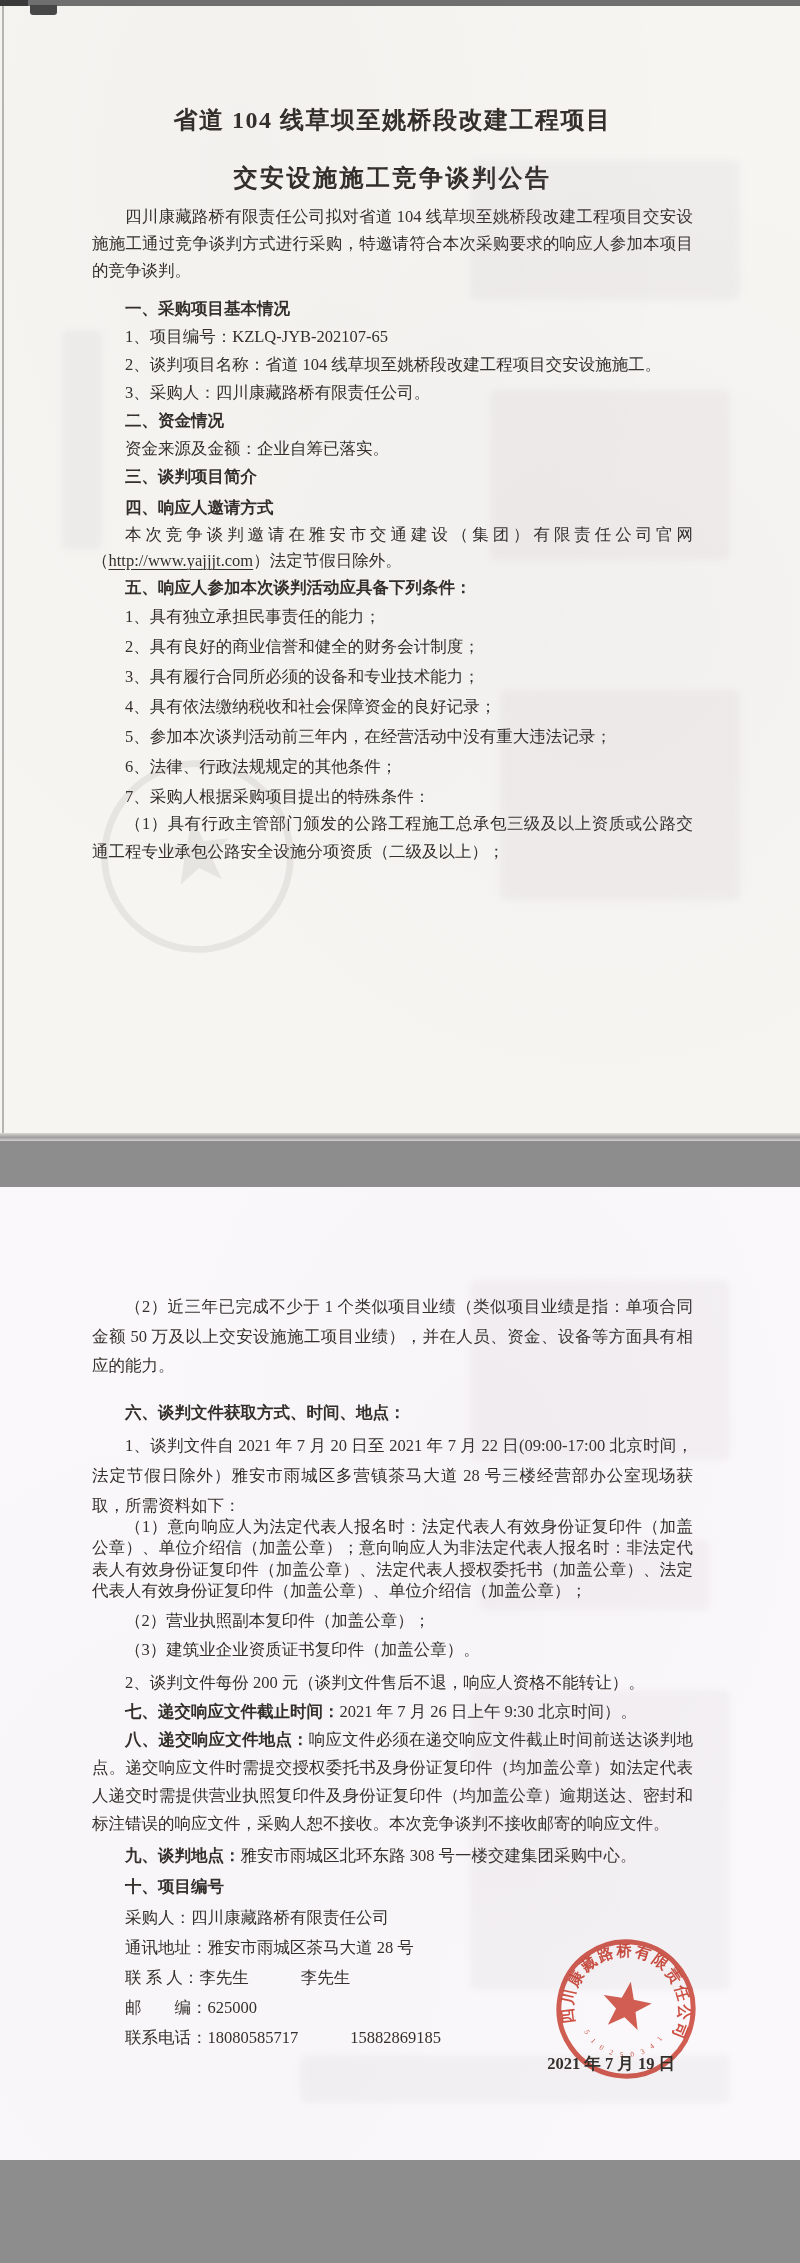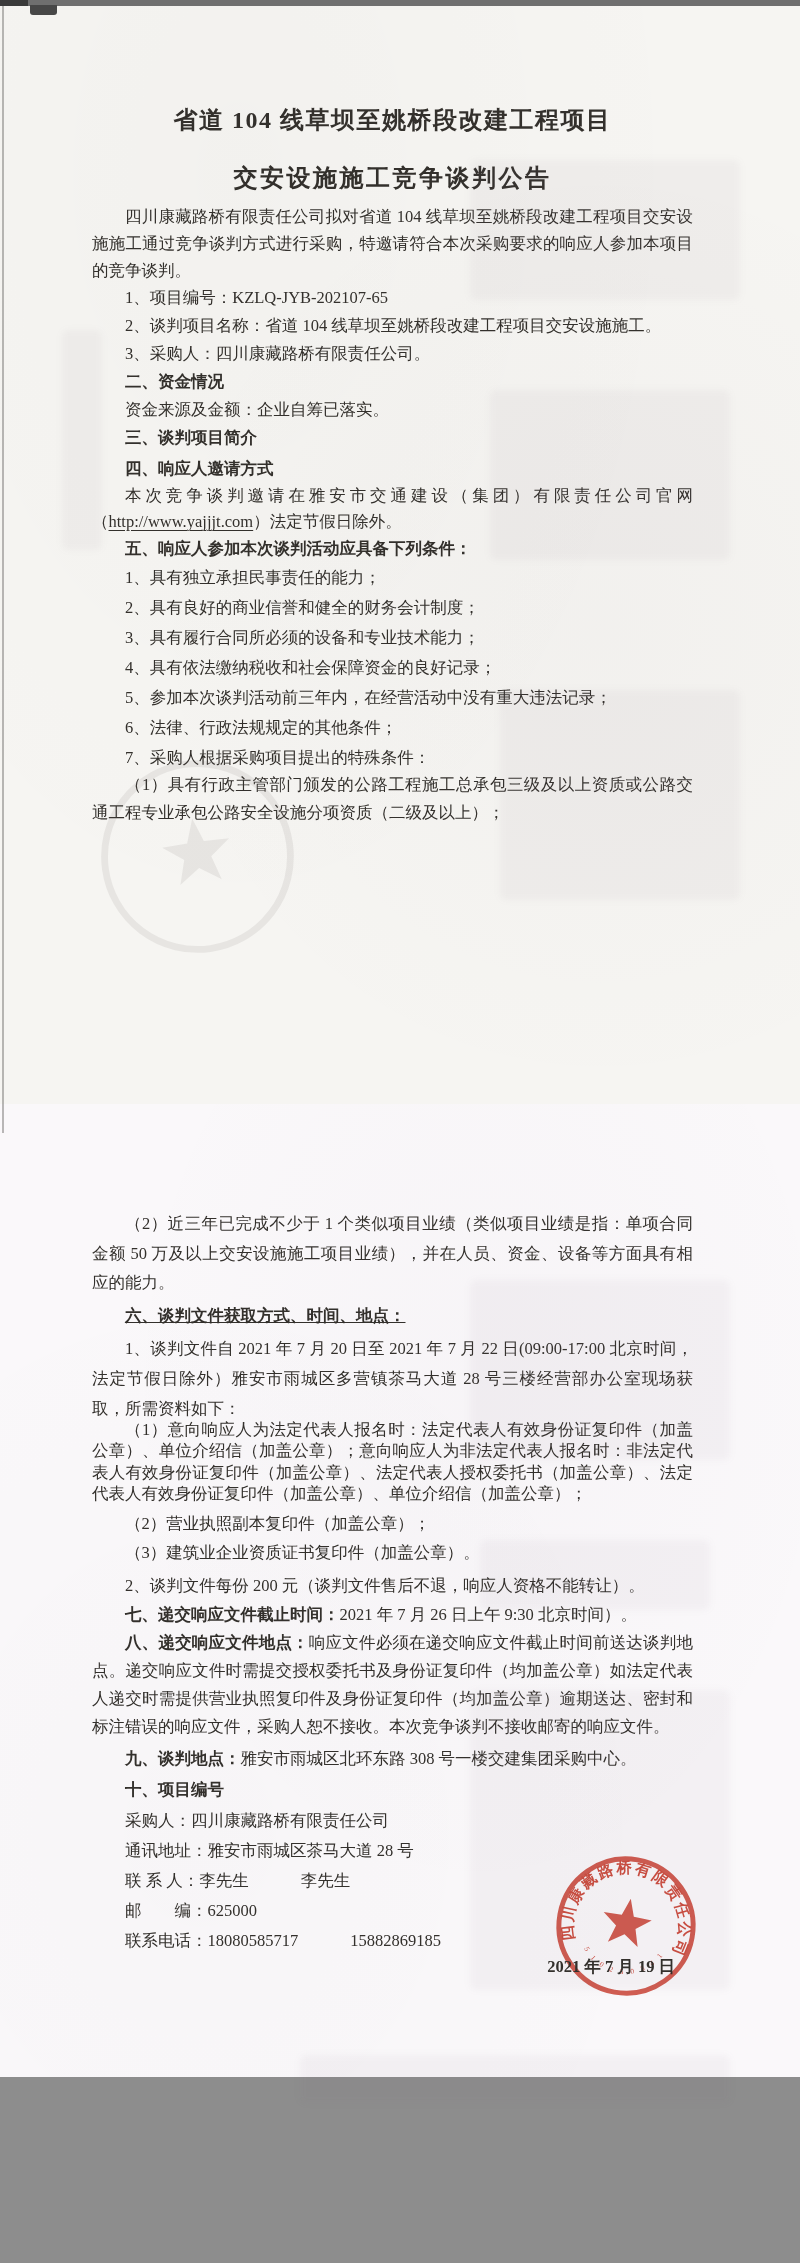--- a/index.html
+++ b/index.html
@@ -14,21 +14,21 @@
   .scan-notch{position:absolute;left:30px;top:5px;width:27px;height:10px;background:#474747;z-index:6;border-radius:0 0 3px 3px;}
   .scan-left{position:absolute;left:2px;top:6px;width:2px;height:1127px;background:rgba(130,128,126,.55);z-index:6;}
   .page{position:absolute;left:0;width:800px;}
   .page1{top:6px;height:1127px;
     background:
       radial-gradient(ellipse at 30% 15%, rgba(0,0,0,0.015), transparent 60%),
       radial-gradient(ellipse at 75% 55%, rgba(70,50,70,0.022), transparent 55%),
       #f6f5f2;}
   .separator{position:absolute;left:0;top:1133px;width:800px;height:8px;
     background:linear-gradient(#d9d7d4,#a09e9c 55%,#d3d1d4);}
-  .page2{top:1104px;height:973px;
+  .page2{top:1187px;height:973px;
     background:
       radial-gradient(ellipse at 60% 30%, rgba(90,60,100,0.02), transparent 55%),
       radial-gradient(ellipse at 25% 75%, rgba(0,0,0,0.013), transparent 60%),
       #faf8fa;}
   .content{padding:0 107px 0 92px;font-size:16.5px;}
   p{margin:0;}
   .j{text-align:justify;text-justify:inter-ideograph;font-family:Liberation Serif, serif;}
   .ind{text-indent:2em;}
   .h{font-weight:700;}
   .doc-title{ text-align:center;font-weight:700;font-size:24px;letter-spacing:1.5px;line-height:36px;}
@@ -59,20 +59,21 @@
     <circle cx="75" cy="75" r="68" fill="none" stroke="#6b6260" stroke-width="5"></circle>
     <polygon points="75,47 81.2,64.5 99.7,65 85,76.2 90.3,94 75,83.5 59.7,94 65,76.2 50.3,65 68.8,64.5" fill="#6b6260"></polygon>
   </svg>
   <div class="content">
     <div style="padding-top:96px;">
       <div class="doc-title">省道 104 线草坝至姚桥段改建工程项目</div>
       <div class="doc-title title2">交安设施施工竞争谈判公告</div>
     </div>
     <p class="j ind lh27" style="margin-top:7px;">四川康藏路桥有限责任公司拟对省道 104 线草坝至姚桥段改建工程项目交安设施施工通过竞争谈判方式进行采购，特邀请符合本次采购要求的响应人参加本项目的竞争谈判。</p>
 
+    <p class="h ind lh28" style="margin-top:11px;">一、采购项目基本情况</p>
     <p class="ind lh28">1、项目编号：KZLQ-JYB-202107-65</p>
     <p class="ind lh28">2、谈判项目名称：省道 104 线草坝至姚桥段改建工程项目交安设施施工。</p>
     <p class="ind lh28">3、采购人：四川康藏路桥有限责任公司。</p>
 
     <p class="h ind lh28">二、资金情况</p>
     <p class="ind lh28">资金来源及金额：企业自筹已落实。</p>
 
     <p class="h ind lh28">三、谈判项目简介</p>
 
     <p class="h ind lh28" style="margin-top:3px;">四、响应人邀请方式</p>
@@ -89,21 +90,21 @@
     <p class="j ind lh28" style="margin-top:-2px;">（1）具有行政主管部门颁发的公路工程施工总承包三级及以上资质或公路交通工程专业承包公路安全设施分项资质（二级及以上）；</p>
   </div>
 </div>
 
 <div class="separator"></div>
 
 <div class="page page2">
   <div class="content">
     <p class="j ind lh295" style="padding-top:105px;">（2）近三年已完成不少于 1 个类似项目业绩（类似项目业绩是指：单项合同金额 50 万及以上交安设施施工项目业绩），并在人员、资金、设备等方面具有相应的能力。</p>
 
-    <p class="h ind lh29" style="margin-top:3px;text-decoration:underline;">六、谈判文件获取方式、时间、地点：</p>
+    <p class="h ind lh29" style="margin-top:17px;">六、谈判文件获取方式、时间、地点：</p>
     <p class="j ind lh30" style="margin-top:4px;">1、谈判文件自 2021 年 7 月 20 日至 2021 年 7 月 22 日(09:00-17:00 北京时间，法定节假日除外）雅安市雨城区多营镇茶马大道 28 号三楼经营部办公室现场获取，所需资料如下：</p>
     <p class="j ind lh215" style="margin-top:-5px;">（1）意向响应人为法定代表人报名时：法定代表人有效身份证复印件（加盖公章）、单位介绍信（加盖公章）；意向响应人为非法定代表人报名时：非法定代表人有效身份证复印件（加盖公章）、法定代表人授权委托书（加盖公章）、法定代表人有效身份证复印件（加盖公章）、单位介绍信（加盖公章）；</p>
     <p class="ind lh29" style="margin-top:4px;">（2）营业执照副本复印件（加盖公章）；</p>
     <p class="ind lh29">（3）建筑业企业资质证书复印件（加盖公章）。</p>
     <p class="ind lh29" style="margin-top:4px;">2、谈判文件每份 200 元（谈判文件售后不退，响应人资格不能转让）。</p>
 
     <p class="ind lh29"><b>七、递交响应文件截止时间：</b><span>2021 年 7 月 26 日上午 9:30 北京时间）。</span></p>
 
     <p class="j ind lh28"><b>八、递交响应文件地点：</b><span>响应文件必须在递交响应文件截止时间前送达谈判地点。递交响应文件时需提交授权委托书及身份证复印件（均加盖公章）如法定代表人递交时需提供营业执照复印件及身份证复印件（均加盖公章）逾期送达、密封和标注错误的响应文件，采购人恕不接收。本次竞争谈判不接收邮寄的响应文件。</span></p>
 

